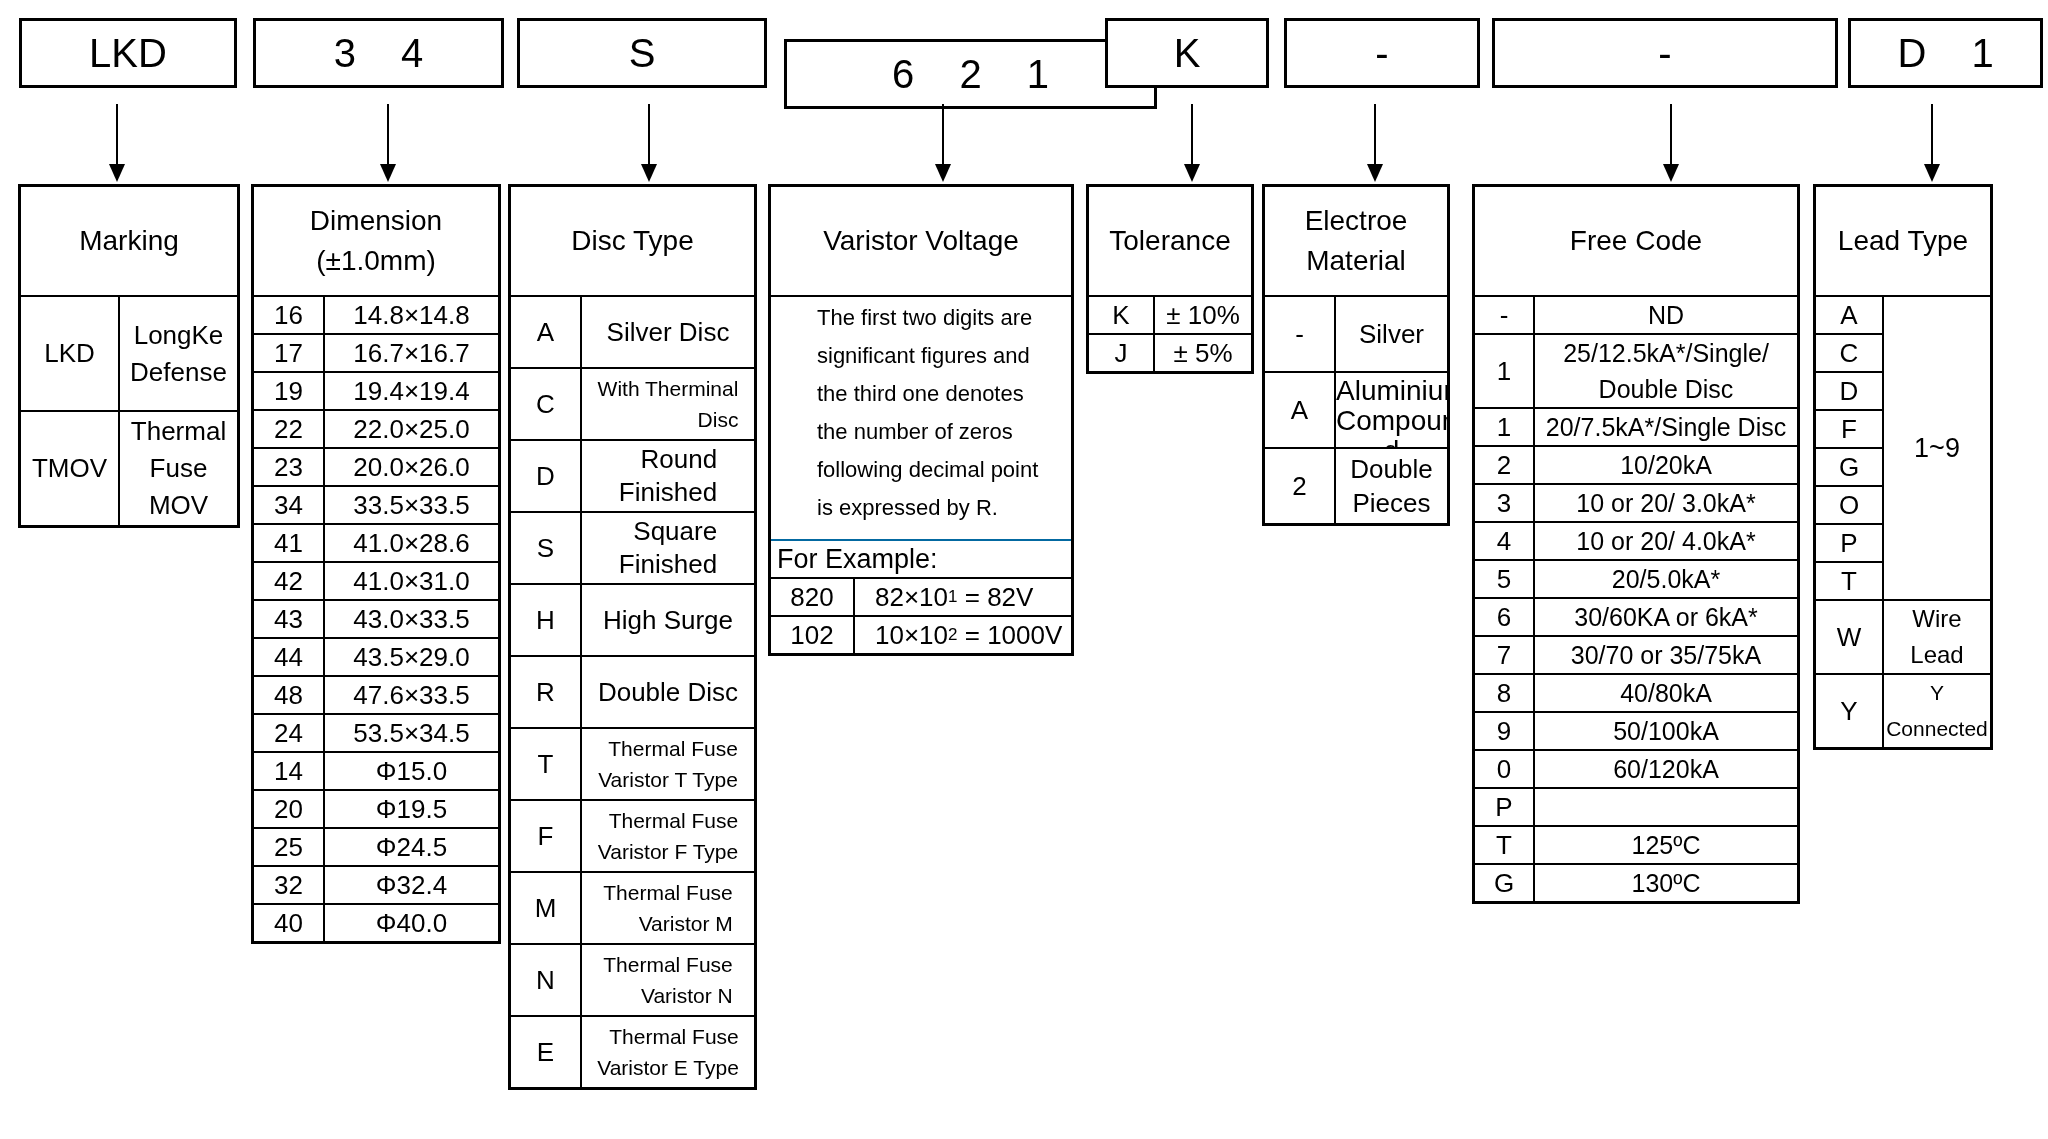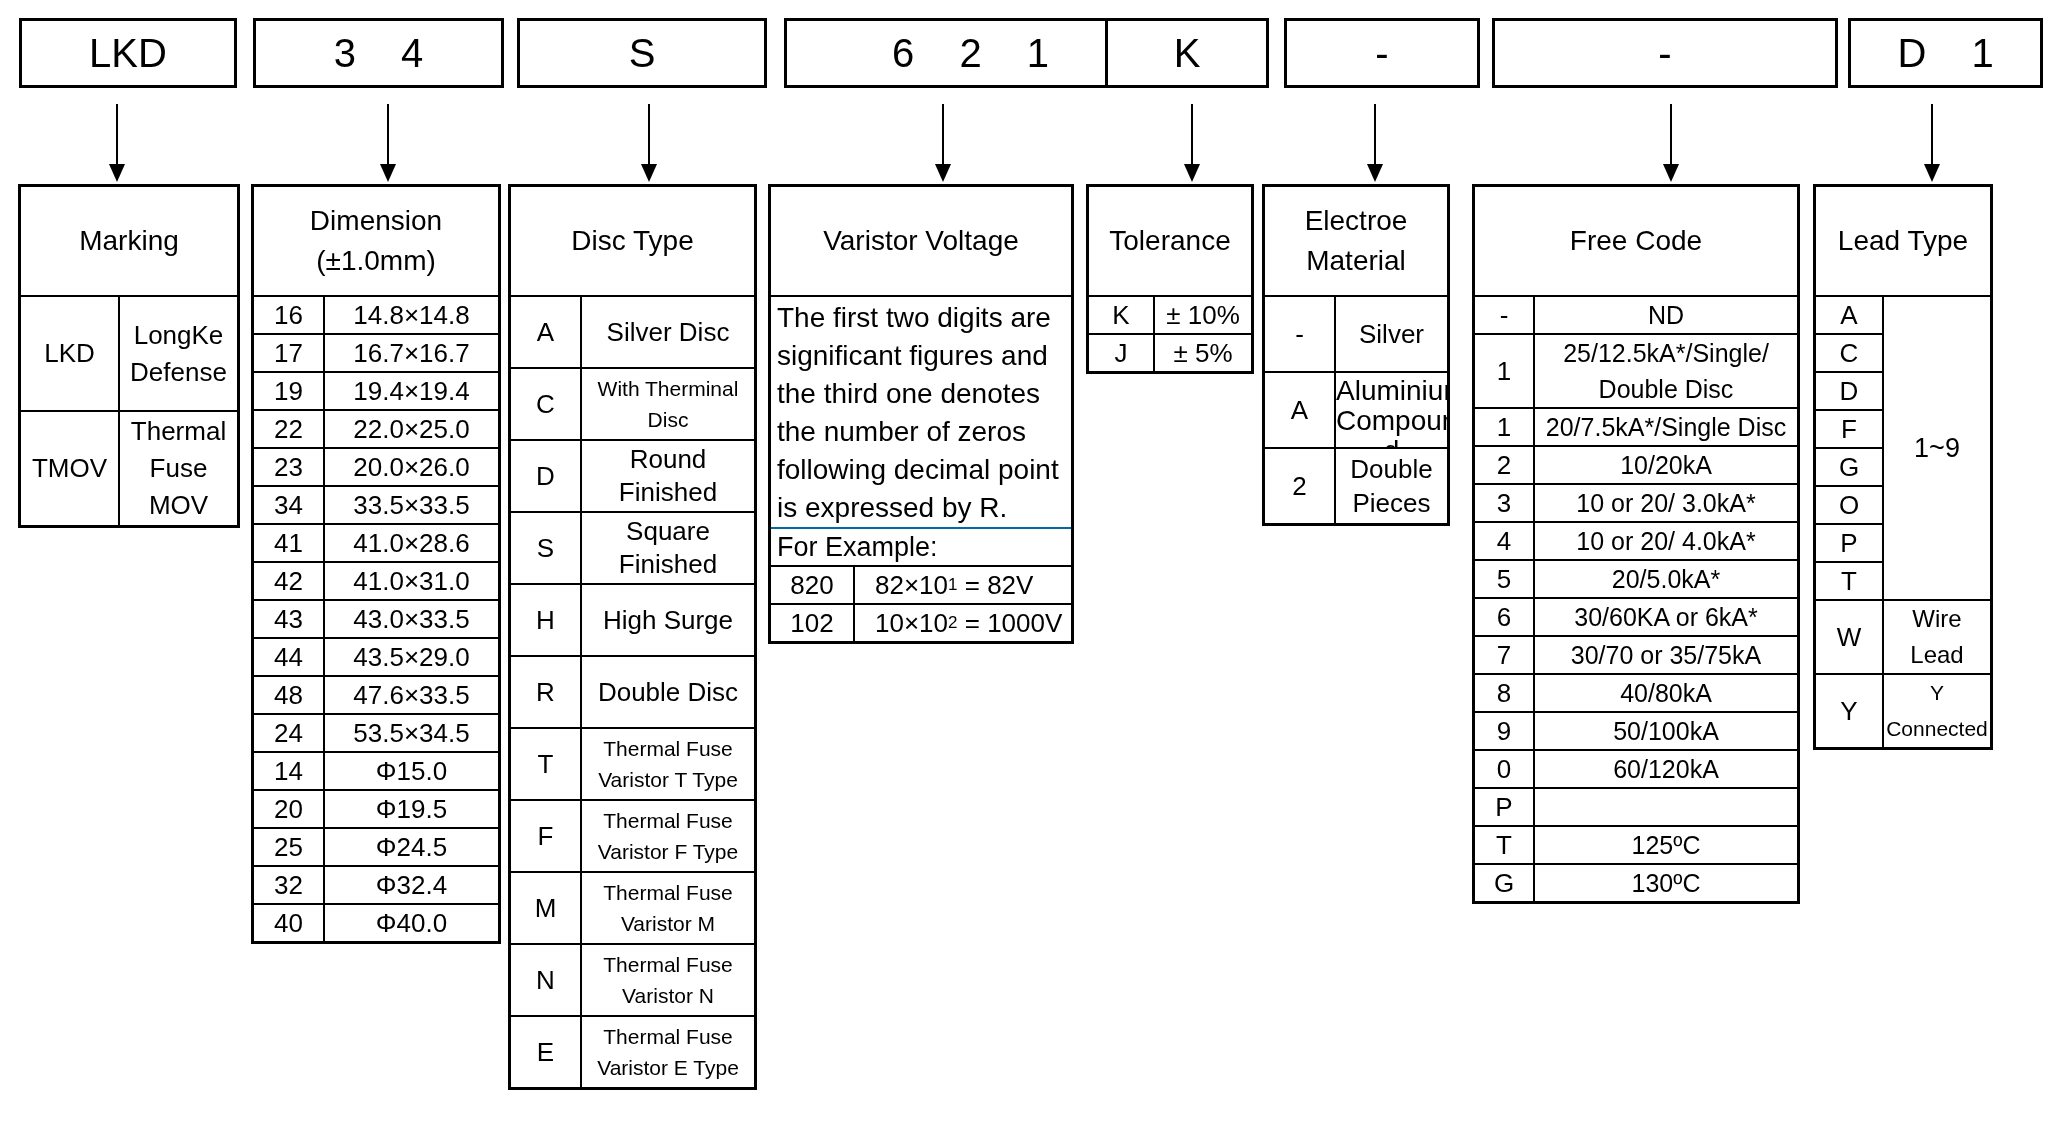--- a/index.html
+++ b/index.html
@@ -24,25 +24,25 @@
   .marking .trow{height:113px;}
   .marking .code{flex-basis:99px;}
   .marking .desc{line-height:37px;}
   
   .dimension{left:251px;width:250px;}
   .dimension .code{flex-basis:71px;}
   
   .disc{left:508px;width:249px;}
   .disc .trow{height:70px;}
   .disc .code{flex-basis:71px;}
-  .disc .desc{line-height:33px;}
+  .disc .desc{line-height:33px;text-align:right;}
   .disc .trow.small .desc{font-size:21px;line-height:31px;}
   
   .varistor{left:768px;width:306px;}
-  .varistor .para{border-top:0;padding:2px 0 0 6px;font-size:28px;line-height:38px;white-space:pre-line;}
+  .varistor .para{border-top:0;padding:2px 0 12px 6px;font-size:22px;line-height:38px;white-space:pre-line;margin-left:40px;}
   .varistor .exlabel{border-top:2px solid #0369a1;height:36px;display:flex;align-items:center;
         padding-left:6px;font-size:27px;}
   .varistor .exrow{display:flex;border-top:2px solid #000;height:36px;}
   .varistor .exrow .code{flex-basis:84px;}
   .varistor .formula{flex:1;display:flex;align-items:center;padding-left:20px;font-size:26px;}
   .varistor .formula sup{font-size:17px;line-height:0;vertical-align:super;}
   .varistor .formula .tail{white-space:pre;}
   
   .tolerance{left:1086px;width:168px;}
   .tolerance .code{flex-basis:66px;}
@@ -68,21 +68,21 @@
   .lead .trow{border-top:2px solid #000;}
   .lead .trow.small .desc{font-size:21px;}
   .lead .desc{font-size:24px;}
 </style>
 </head>
 <body>
 
 <div class="pbox" style="left:19px;width:218px;">LKD</div>
 <div class="pbox" style="left:253px;width:251px;">3 4</div>
 <div class="pbox" style="left:517px;width:250px;">S</div>
-<div class="pbox" style="left:784px;width:373px;">6 2 1</div>
+<div class="pbox" style="left:784px;width:373px;margin-top:21px;">6 2 1</div>
 <div class="pbox" style="left:1105px;width:164px;">K</div>
 <div class="pbox" style="left:1284px;width:196px;">-</div>
 <div class="pbox" style="left:1492px;width:346px;">-</div>
 <div class="pbox" style="left:1848px;width:195px;">D 1</div>
 
 <div class="arrow" style="left:117px;top:104px;">
     <div class="shaft"></div>
     <div class="head"></div>
   </div>
 <div class="arrow" style="left:388px;top:104px;">

